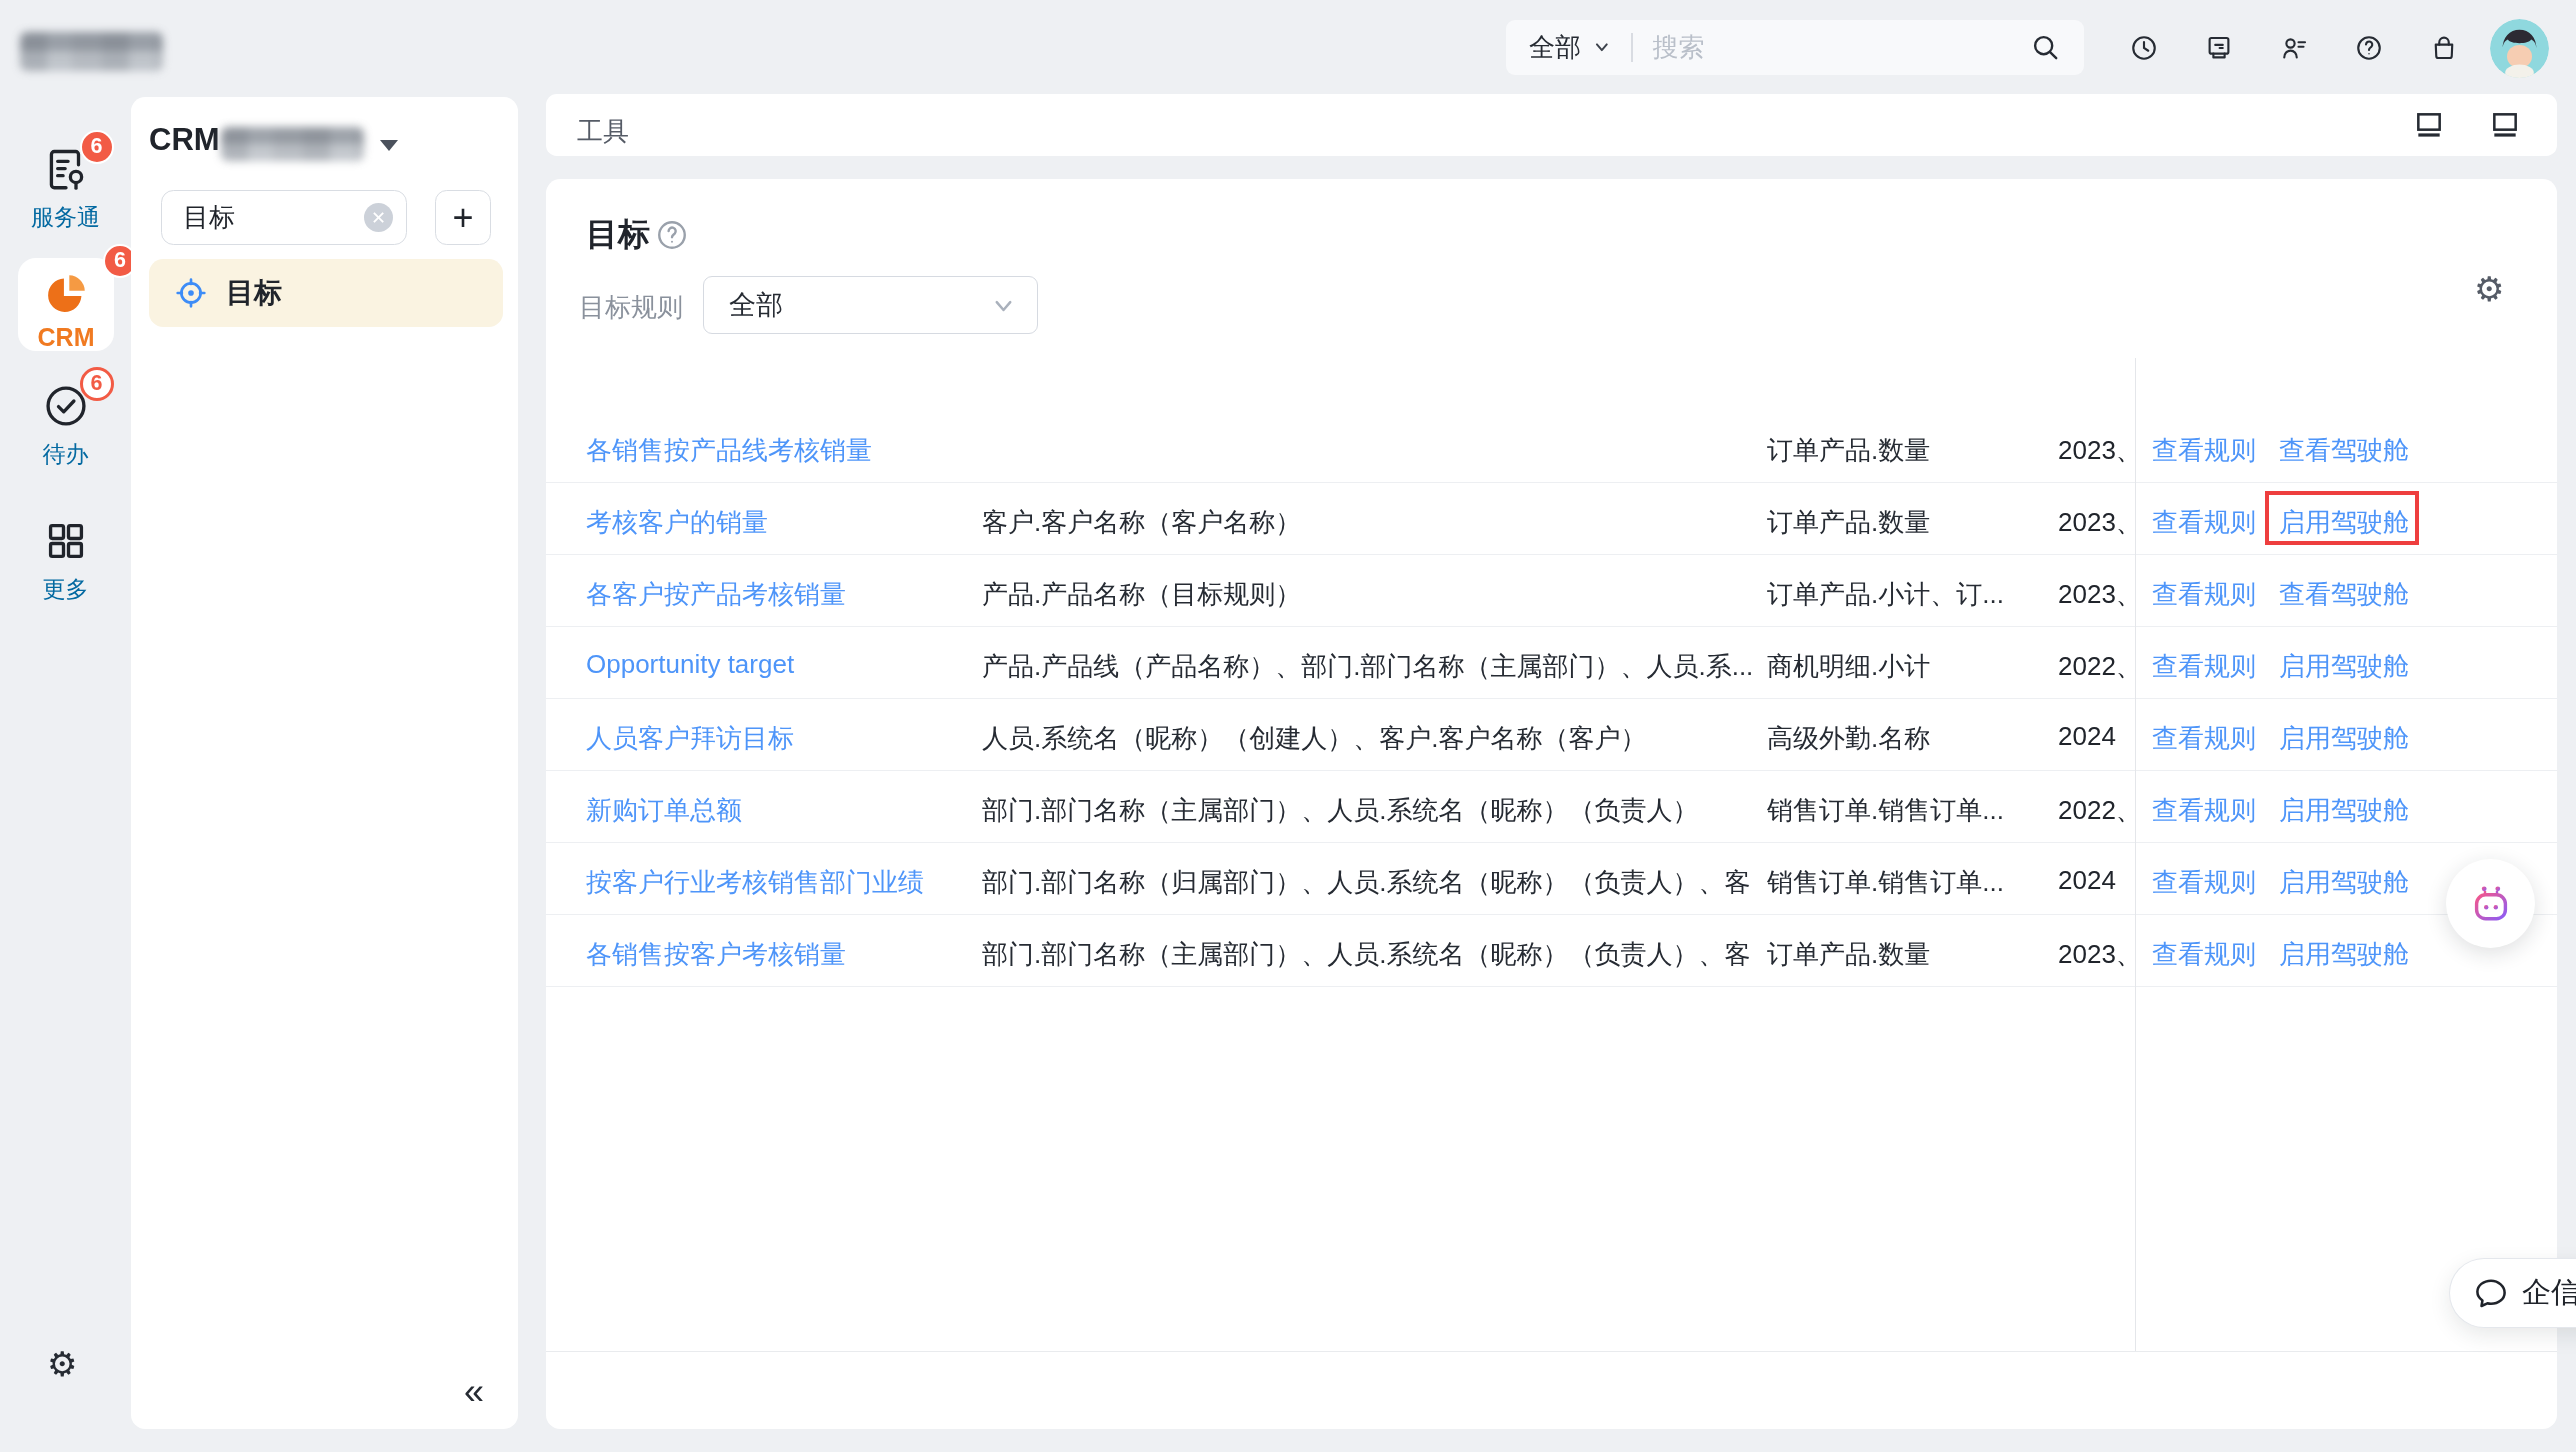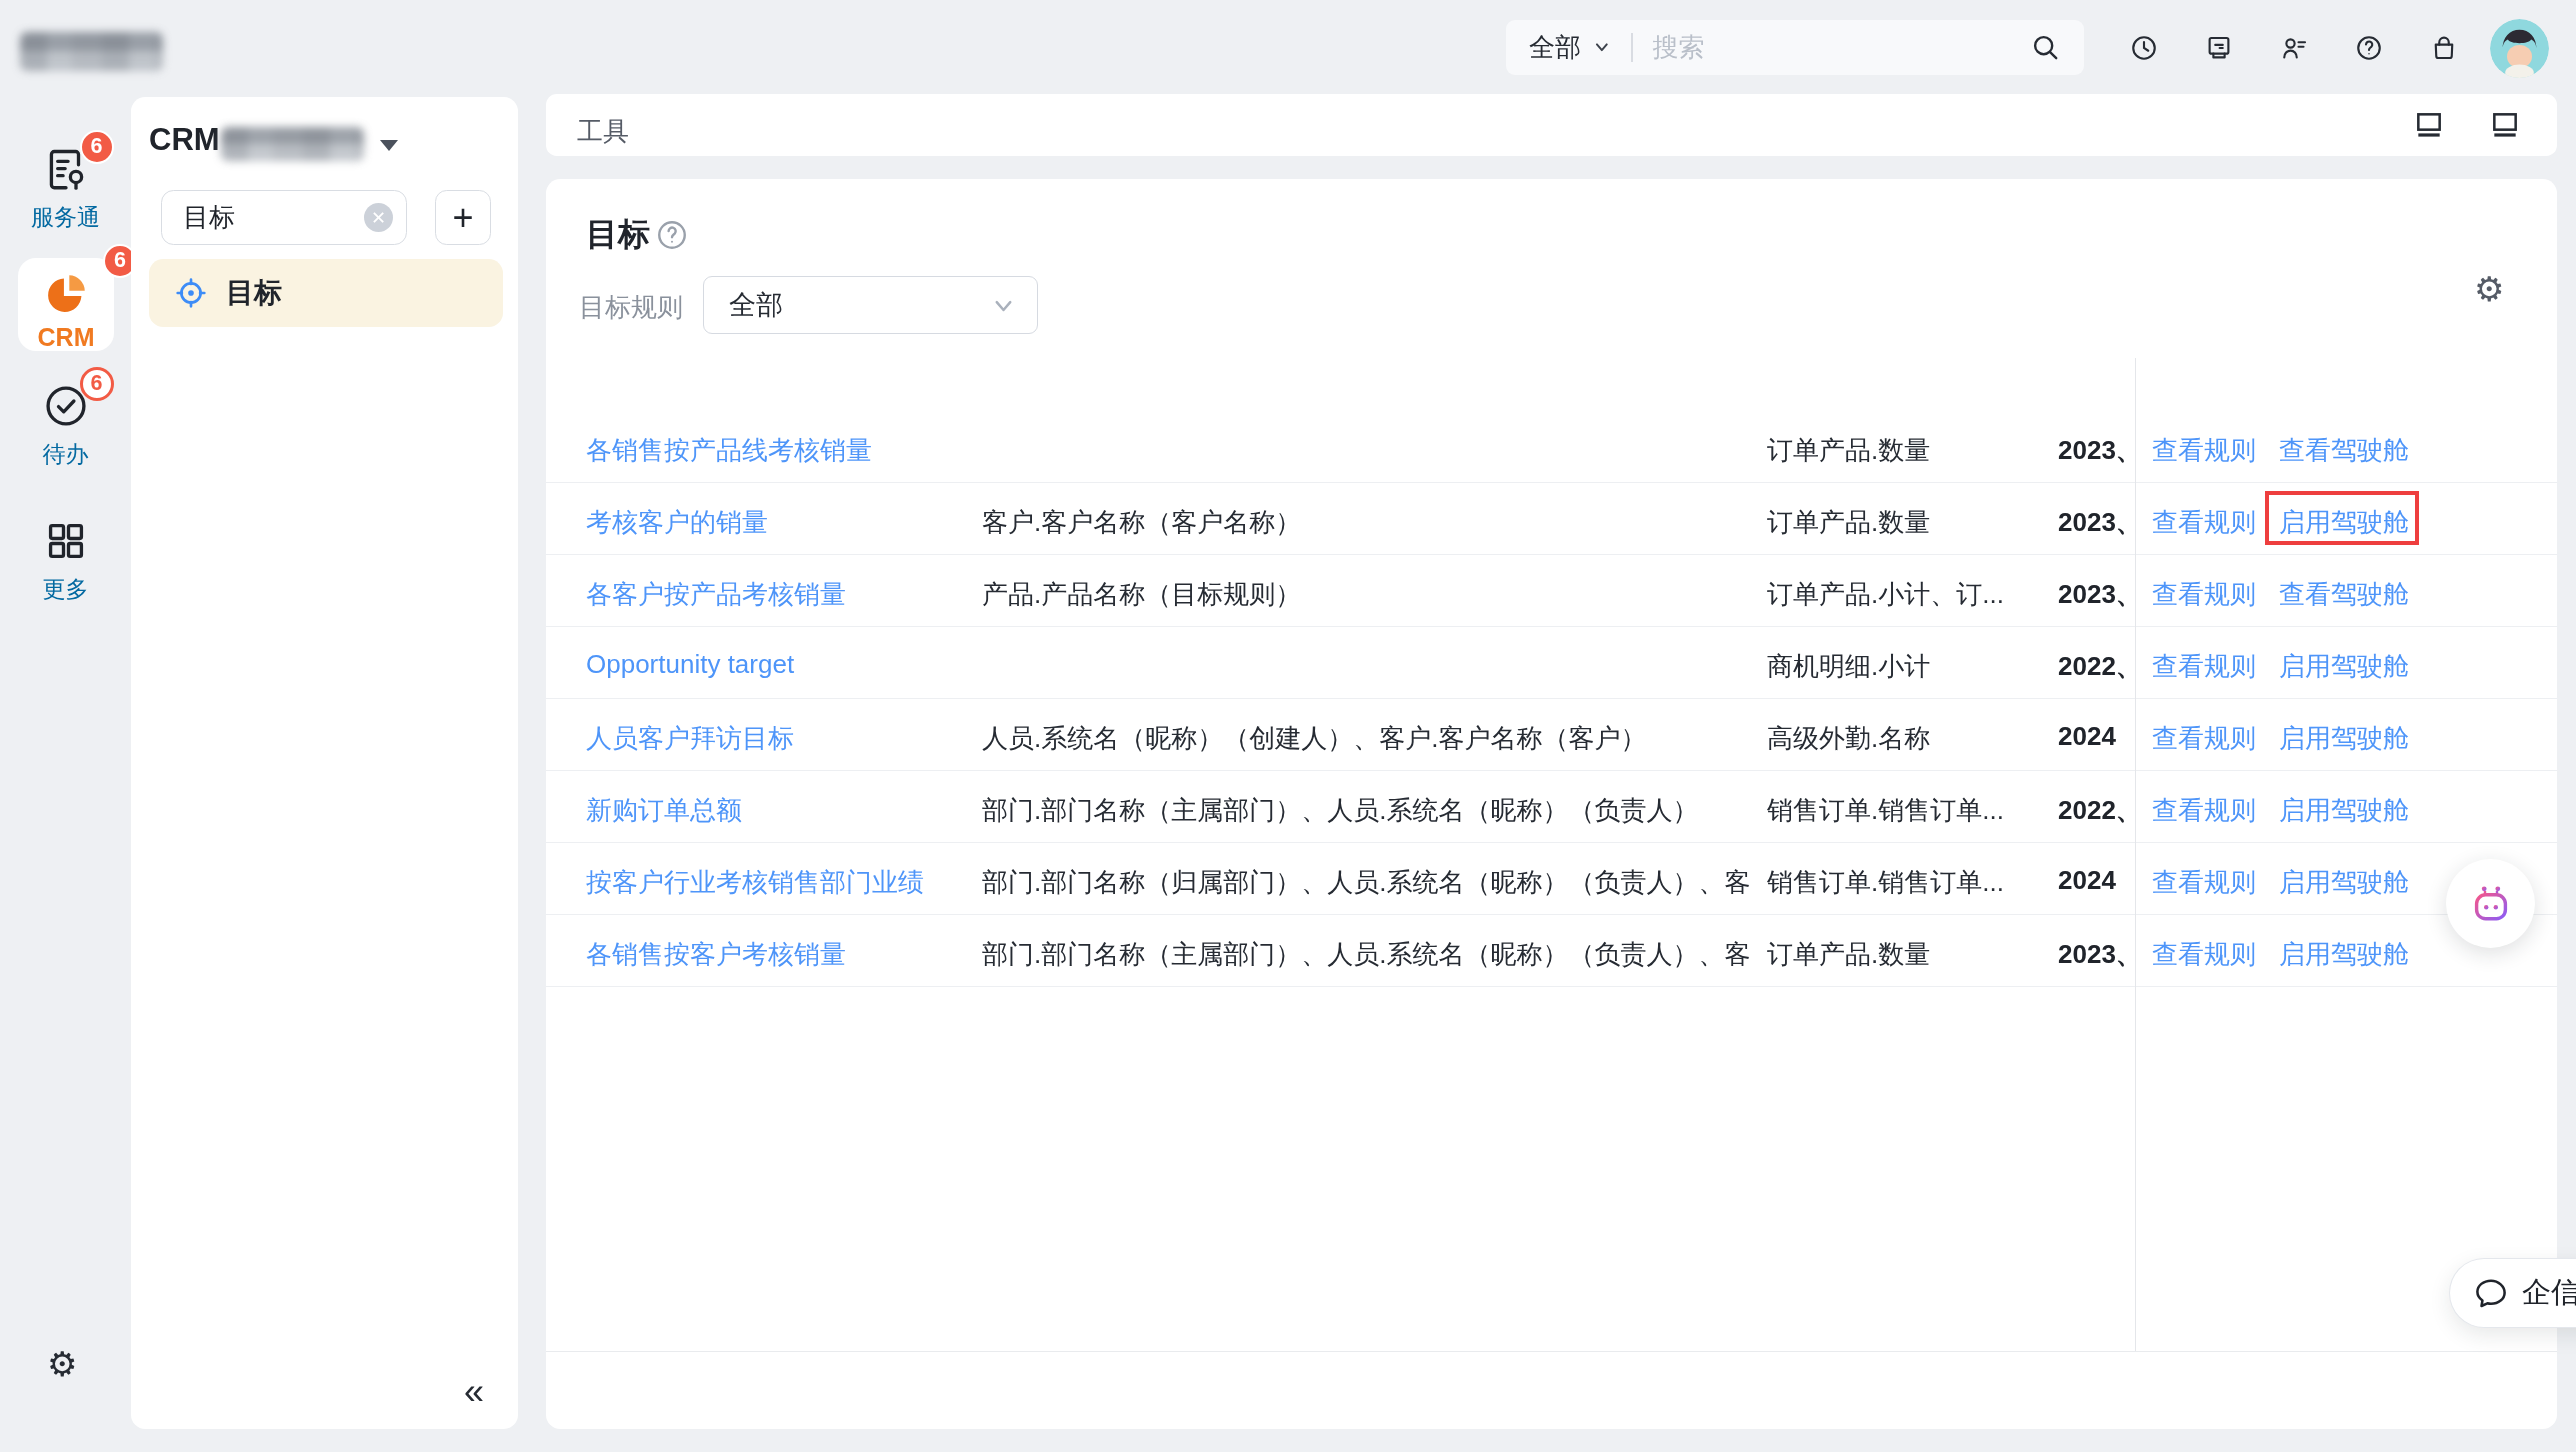--- a/index.html
+++ b/index.html
@@ -103,21 +103,21 @@
 
   
   .thead{position:absolute;left:0;top:179px;width:2011px;height:51px;border-bottom:1.8px solid #e6e8ec;box-sizing:border-box;}
   .th{position:absolute;top:7.2px;font-size:26px;font-weight:bold;color:#20242b;white-space:nowrap;}
   .tbody{position:absolute;left:0;top:232px;width:2011px;}
   .trow{position:relative;width:2319px;height:72px;border-bottom:0.9px solid #edeff2;box-sizing:border-box;}
   .cell{position:absolute;top:21.5px;font-size:26px;white-space:nowrap;overflow:hidden;}
   .c-name{left:40px;width:385px;}
   .c-dims{left:436px;width:769px;color:#262b33;}
   .c-metric{left:1221px;width:284px;color:#262b33;}
-  .c-year{left:1512px;width:77px;color:#20242b;font-weight:700;}
+  .c-year{left:1512px;width:77px;color:#20242b;font-weight:400;}
   .c-op1{left:1606px;}
   .c-op2{left:1733px;}
   .link{color:#4e95f9;}
   .coldiv{position:absolute;left:1589px;top:179px;width:0;height:993px;border-left:1.8px solid #e4e6ea;}
   .footline{position:absolute;left:0;top:1172px;width:2011px;height:0;border-top:1.8px solid #e9ebee;}
   .redbox{position:absolute;left:1719px;top:8px;width:154px;height:54px;border:4.5px solid #ee3e3e;box-sizing:border-box;}
 
   
   .robot-fab{
     left:2446px;top:859px;width:89px;height:89px;border-radius:50%;background:#fff;
@@ -310,20 +310,21 @@
     <div class="trow">
       <a class="cell c-name link">各客户按产品考核销量</a>
       <div class="cell c-dims">产品.产品名称（目标规则）</div>
       <div class="cell c-metric">订单产品.小计、订...</div>
       <div class="cell c-year">2023、</div>
       <a class="cell c-op1 link">查看规则</a>
       <a class="cell c-op2 link">查看驾驶舱</a>
     </div>
     <div class="trow">
       <a class="cell c-name link">Opportunity target</a>
+      <div class="cell c-dims">产品.产品线（产品名称）、部门.部门名称（主属部门）、人员.系...</div>
       <div class="cell c-metric">商机明细.小计</div>
       <div class="cell c-year">2022、</div>
       <a class="cell c-op1 link">查看规则</a>
       <a class="cell c-op2 link">启用驾驶舱</a>
     </div>
     <div class="trow">
       <a class="cell c-name link">人员客户拜访目标</a>
       <div class="cell c-dims">人员.系统名（昵称）（创建人）、客户.客户名称（客户）</div>
       <div class="cell c-metric">高级外勤.名称</div>
       <div class="cell c-year">2024</div>

